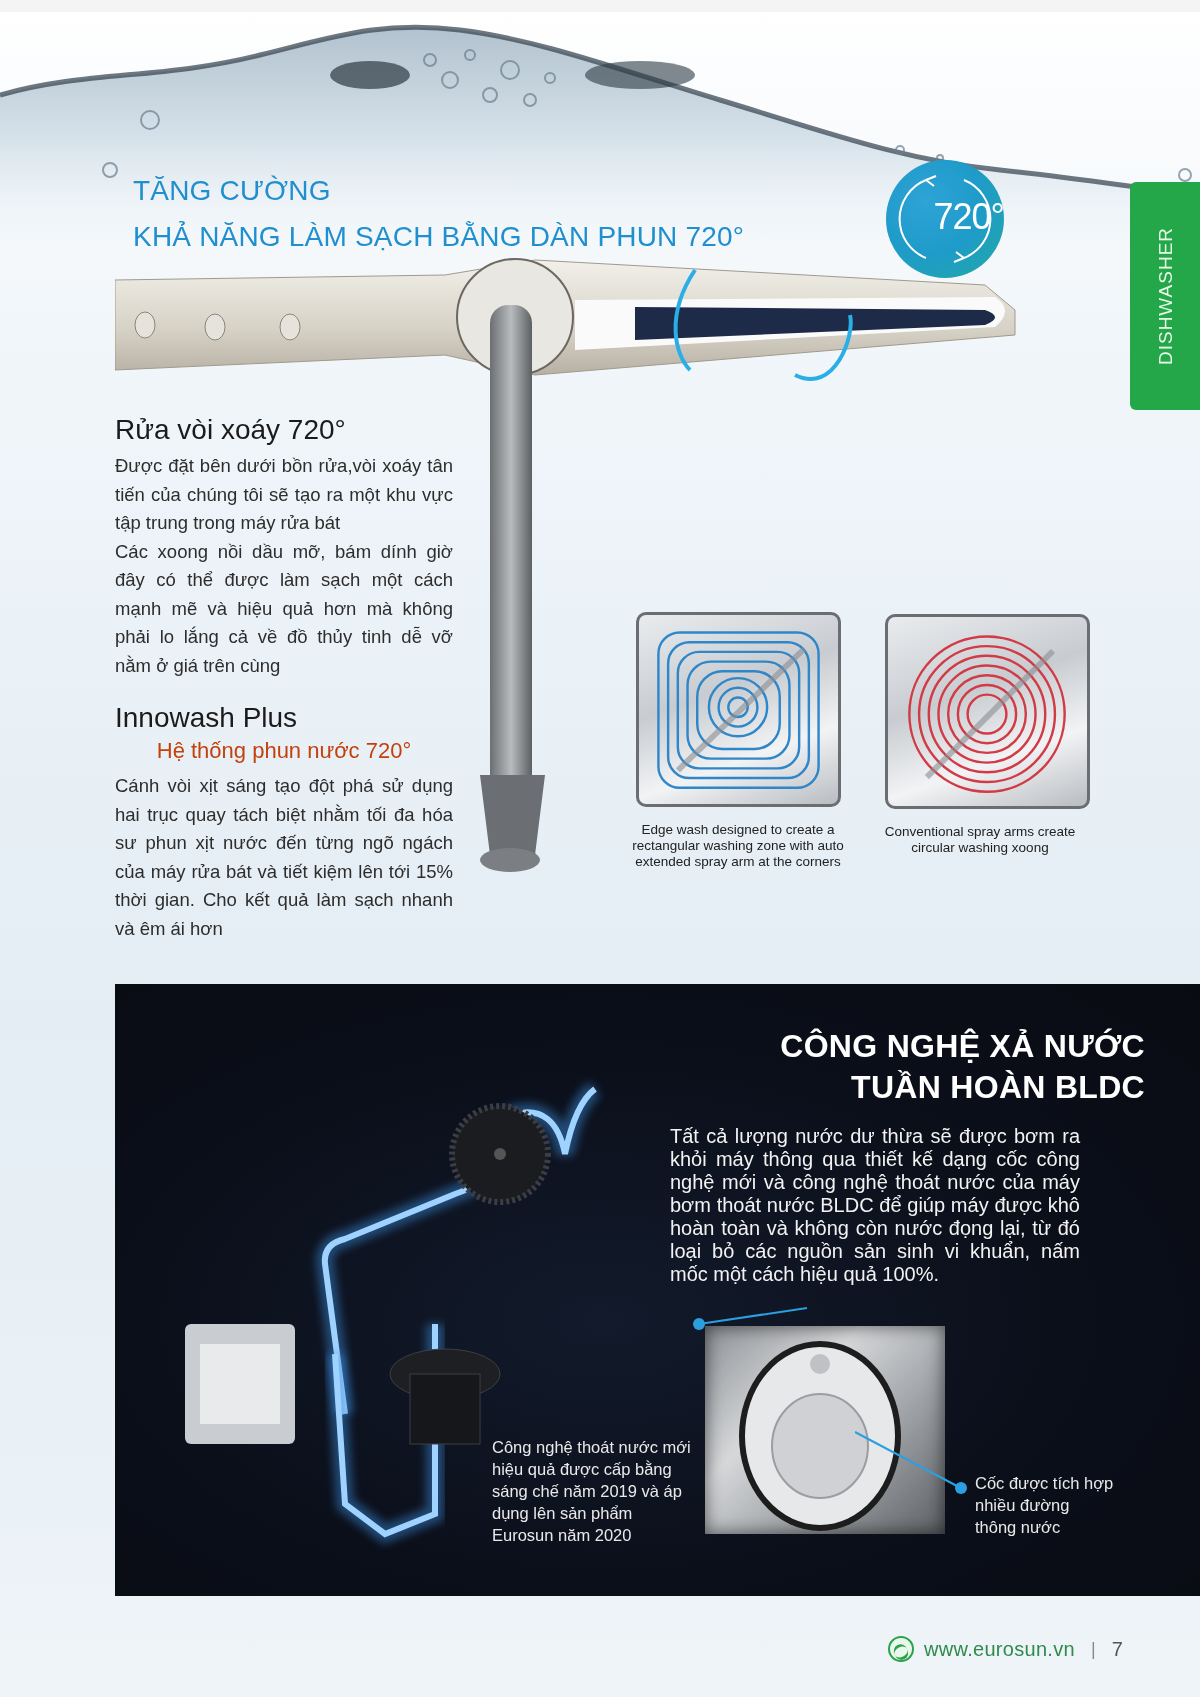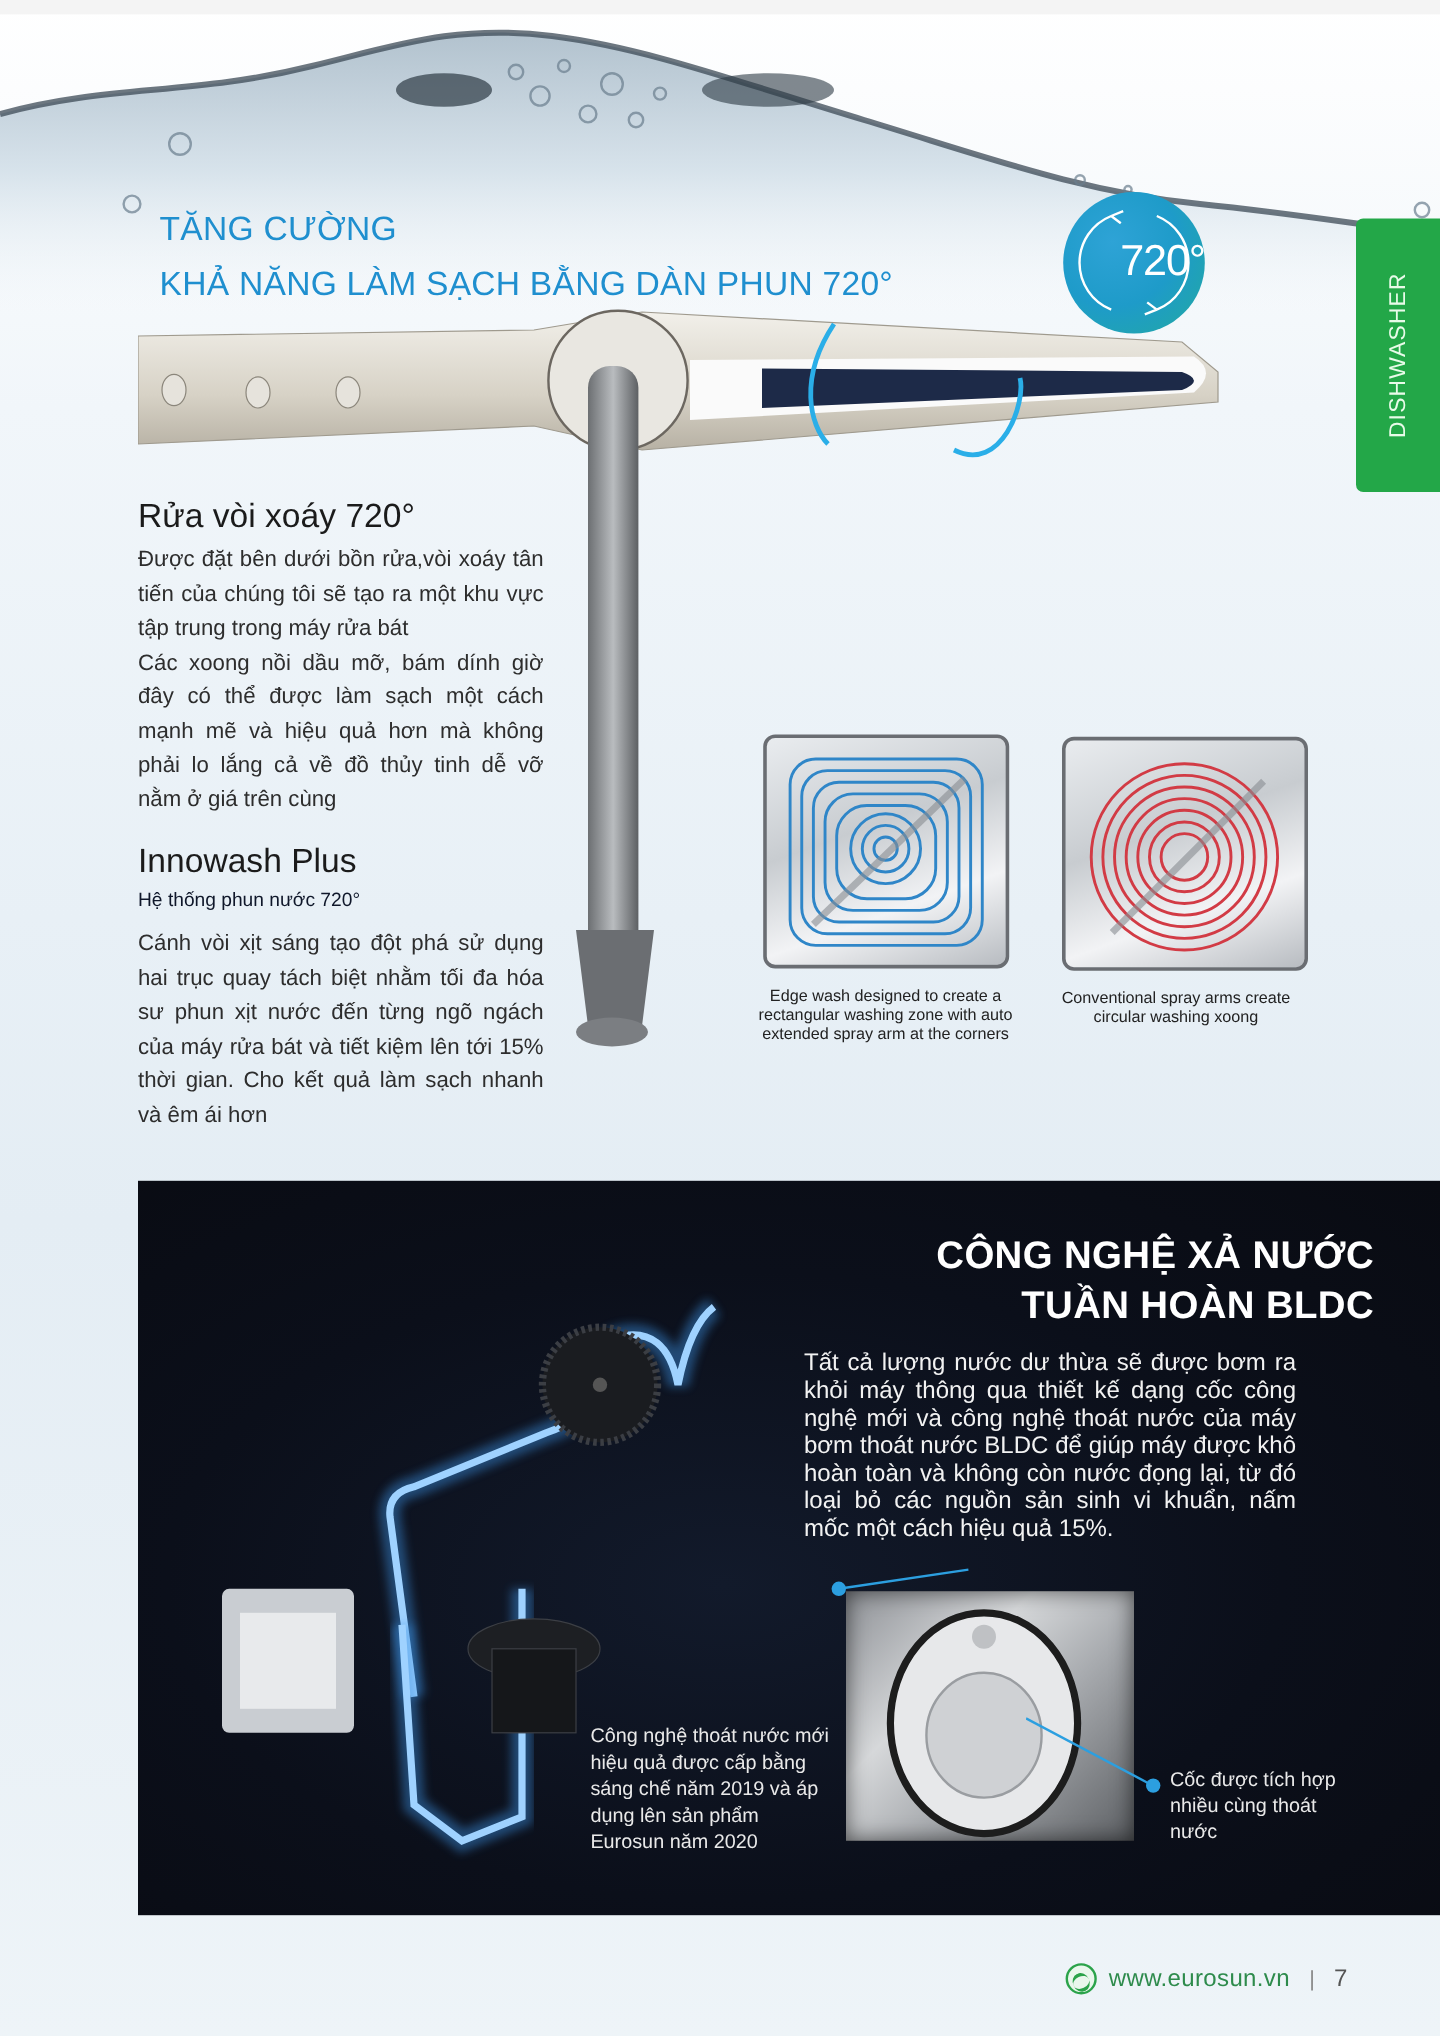--- a/index.html
+++ b/index.html
@@ -45,21 +45,21 @@
     transform: translate(-50%, -50%) rotate(-90deg);
     color: #e8fbe9; font-size: 19px; letter-spacing: 1px; white-space: nowrap;
   }
 
   
   .spray-arm { position: absolute; left: 115px; top: 255px; width: 1000px; height: 640px; }
 
   
   .text-col { position: absolute; left: 115px; width: 338px; }
   .sec-title { font-size: 28px; font-weight: 400; color: #1b1b1b; line-height: 36px; }
-  .sec-sub { font-size: 16px; color: #0f172a; line-height: 30px; }
+  .sec-sub { font-size: 22px; color: #c2410c; line-height: 30px; text-align: center; }
   .body-txt { font-size: 18.5px; line-height: 28.5px; color: #2d2d2d; text-align: justify; }
   .body-txt p { margin: 0; }
 
   
   .tub {
     position: absolute; width: 205px; height: 195px;
     border-radius: 10px;
     background: linear-gradient(160deg, #e9ecef 0%, #c8ccd0 40%, #f2f3f5 70%, #b8bcc1 100%);
     border: 3px solid #6a6d72;
     overflow: hidden;
@@ -254,41 +254,41 @@
       <rect x="30" y="250" width="110" height="120" rx="6" fill="#c9cdd2"></rect>
       <rect x="45" y="270" width="80" height="80" fill="#e8eaec"></rect>
       <ellipse cx="290" cy="300" rx="55" ry="25" fill="#1d1f23" stroke="#3c3f45"></ellipse>
       <rect x="255" y="300" width="70" height="70" fill="#15171a" stroke="#3c3f45"></rect>
     </svg>
 
     <div class="dark-title">
       <div>CÔNG NGHỆ XẢ NƯỚC</div>
       <div>TUẦN HOÀN BLDC</div>
     </div>
-    <div class="dark-body">Tất cả lượng nước dư thừa sẽ được bơm ra khỏi máy thông qua thiết kế dạng cốc công nghệ mới và công nghệ thoát nước của máy bơm thoát nước BLDC để giúp máy được khô hoàn toàn và không còn nước đọng lại, từ đó loại bỏ các nguồn sản sinh vi khuẩn, nấm mốc  một cách hiệu quả 15%.</div>
+    <div class="dark-body">Tất cả lượng nước dư thừa sẽ được bơm ra khỏi máy thông qua thiết kế dạng cốc công nghệ mới và công nghệ thoát nước của máy bơm thoát nước BLDC để giúp máy được khô hoàn toàn và không còn nước đọng lại, từ đó loại bỏ các nguồn sản sinh vi khuẩn, nấm mốc  một cách hiệu quả 100%.</div>
 
     <div class="drain-photo">
       <svg viewBox="0 0 240 208">
         <ellipse cx="115" cy="110" rx="78" ry="92" fill="#e7e8ea" stroke="#1d1d1d" stroke-width="6"></ellipse>
         <ellipse cx="115" cy="120" rx="48" ry="52" fill="#cfd1d4" stroke="#9a9da1" stroke-width="2"></ellipse>
         <circle cx="115" cy="38" r="10" fill="#bfc1c4"></circle>
       </svg>
     </div>
 
     <div class="dot" style="left:578px; top:334px;"></div>
     <svg style="position:absolute; left:584px; top:322px; width:110px; height:20px;">
       <line x1="0" y1="18" x2="108" y2="2" stroke="#2c9fe0" stroke-width="2"></line>
     </svg>
     <div class="callout" style="left:377px; top:452px; width:200px;">Công nghệ thoát nước mới hiệu quả  được cấp bằng sáng chế năm 2019 và áp dụng lên sản phẩm Eurosun năm 2020</div>
 
     <div class="dot" style="left:840px; top:498px;"></div>
     <svg style="position:absolute; left:740px; top:446px; width:104px; height:60px;">
       <line x1="0" y1="2" x2="102" y2="56" stroke="#2c9fe0" stroke-width="2"></line>
     </svg>
-    <div class="callout" style="left:860px; top:488px; width:140px;">Cốc được tích hợp nhiều cùng thoát nước</div>
+    <div class="callout" style="left:860px; top:488px; width:140px;">Cốc được tích hợp nhiều đường thông nước</div>
   </div>
 
   <div class="footer">
     <span class="logo"></span>
     <span class="url">www.eurosun.vn</span>
     <span class="sep">|</span>
     <span class="pg">7</span>
   </div>
 
 </div>

